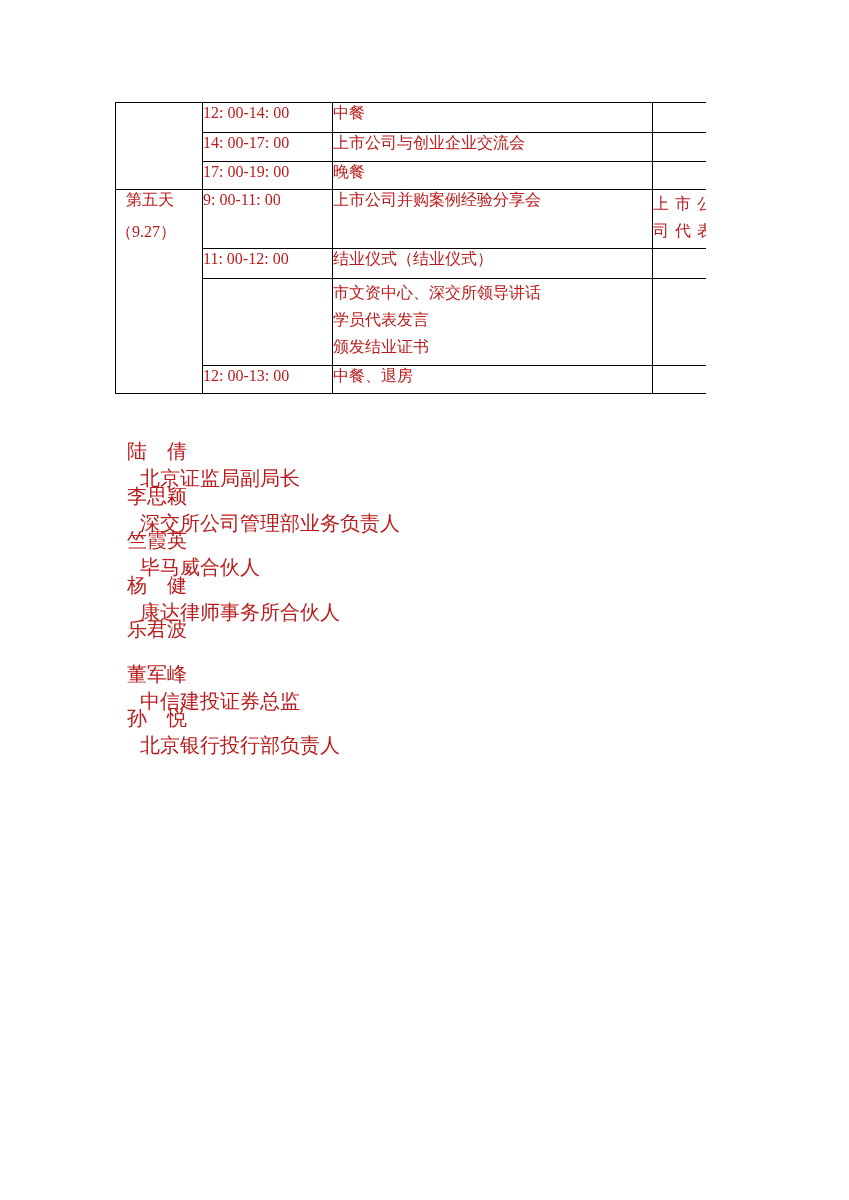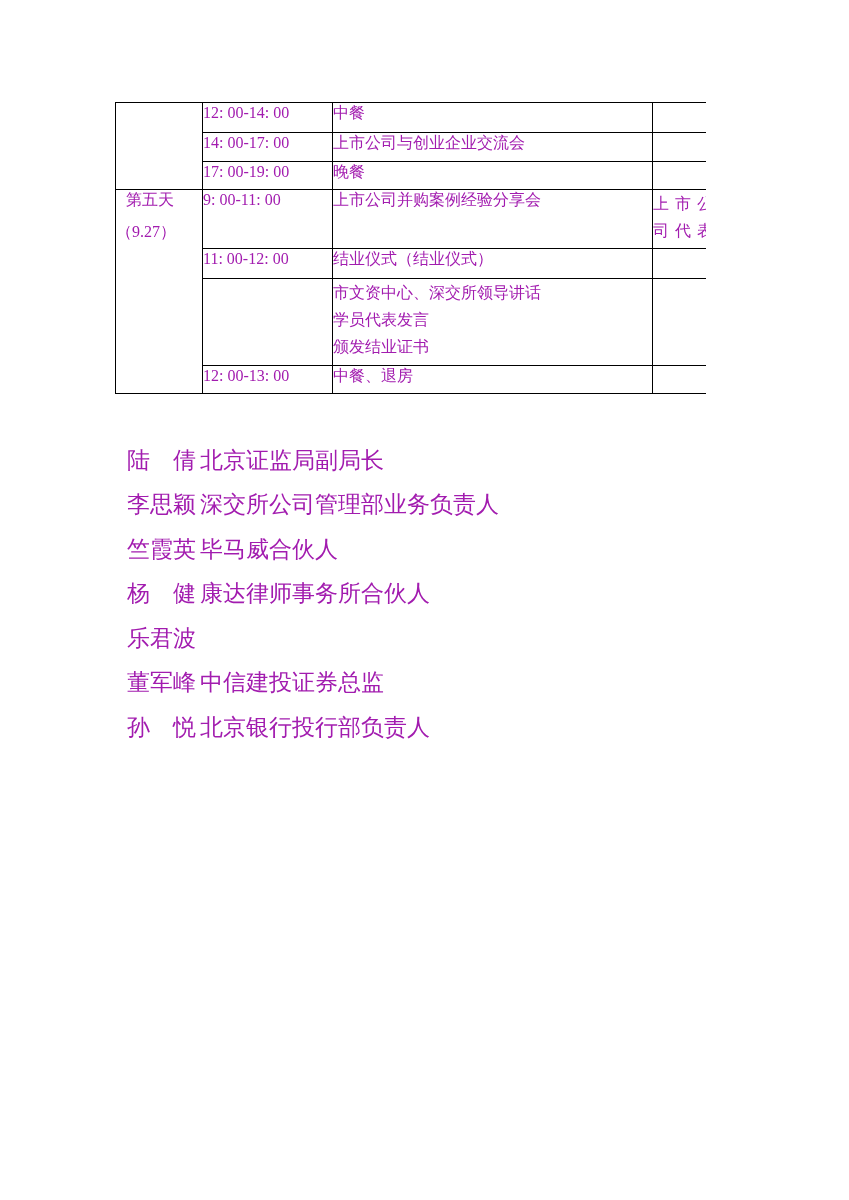--- a/index.html
+++ b/index.html
@@ -5,21 +5,21 @@
   html, body {
     margin: 0;
     padding: 0;
     background: #ffffff;
   }
   .page {
     position: relative;
     width: 706px;
     height: 1200px;
     background: #ffffff;
-    color: #a21caf;
+    color: #b91c1c;
     font-family: "Liberation Serif", "DejaVu Serif", serif;
     overflow: hidden;
   }
 
   
   table.schedule {
     position: absolute;
     left: 115px;
     top: 102px;
     width: 622px;
@@ -62,22 +62,23 @@
 
   
   .speakers {
     position: absolute;
     left: 127px;
     top: 438px;
   }
   .speaker {
     height: 44.5px;
     display: flex;
-    align-items: center;
-    font-size: 23px;
+    align-items: flex-start;
+    font-size: 20px;
+    flex-direction: column;
   }
   .speaker-name {
     display: inline-block;
     width: 60px;
     white-space: pre;
   }
   .speaker-title {
     margin-left: 13px;
     white-space: nowrap;
   }

